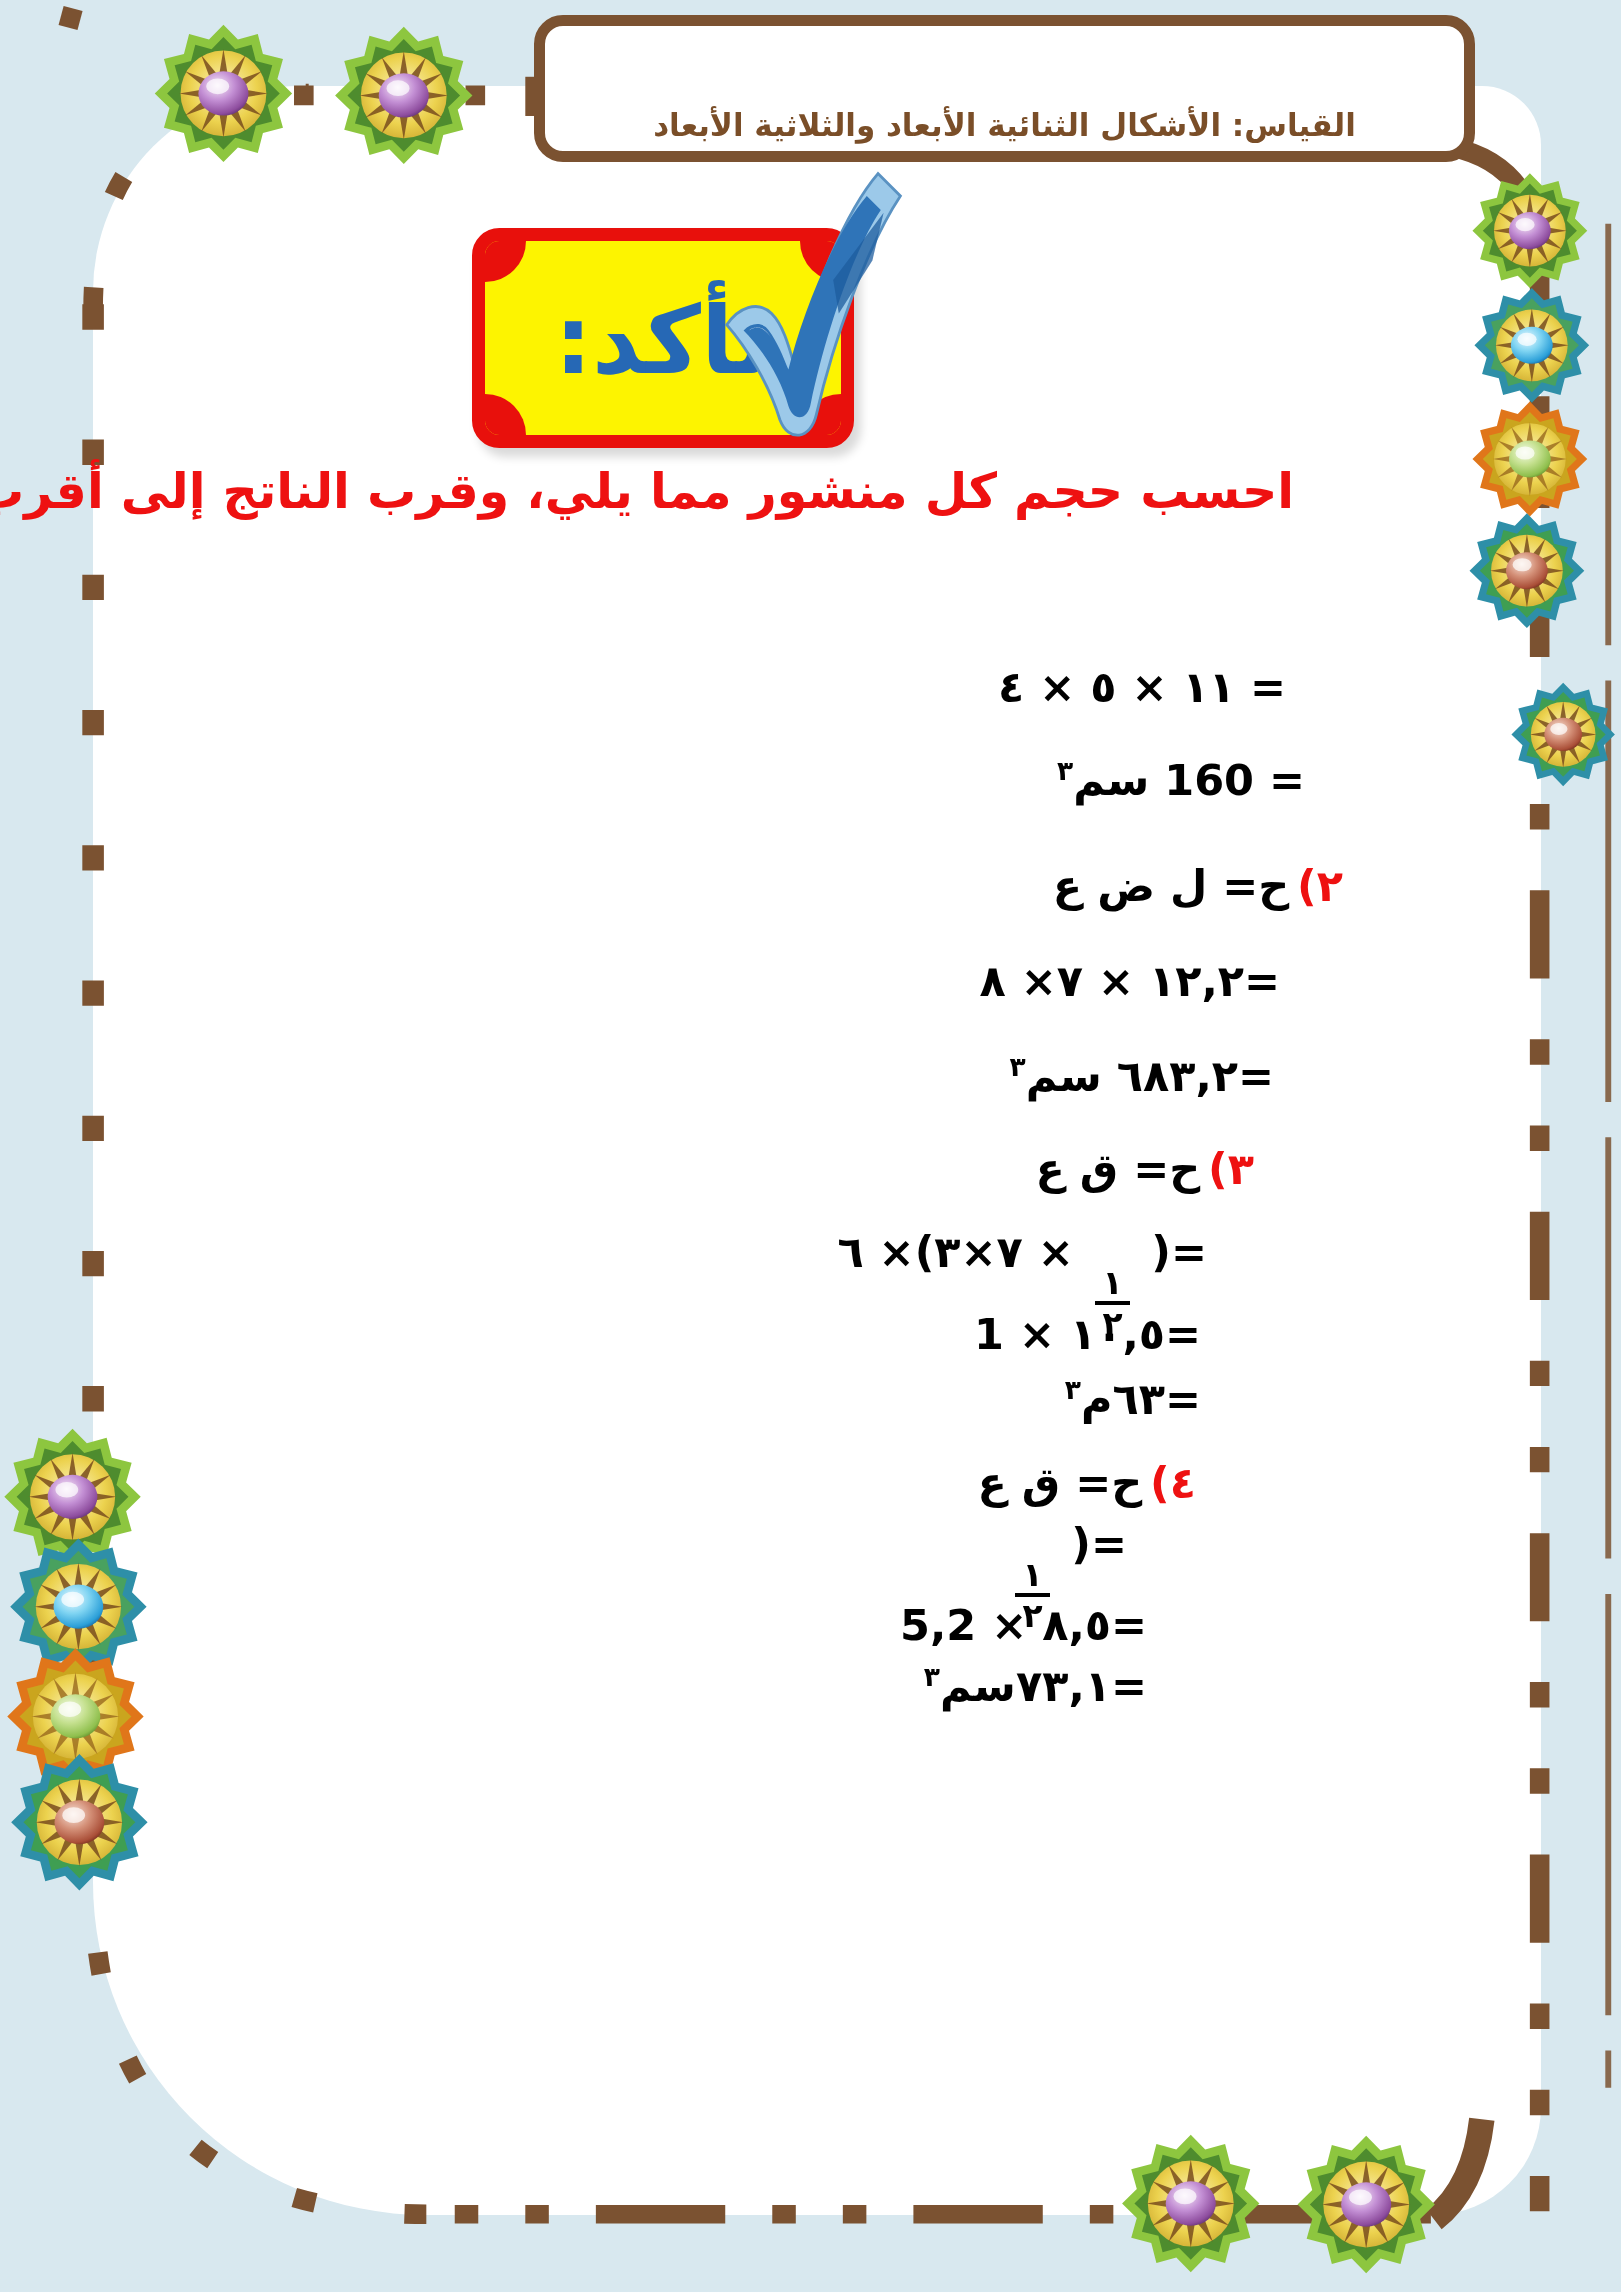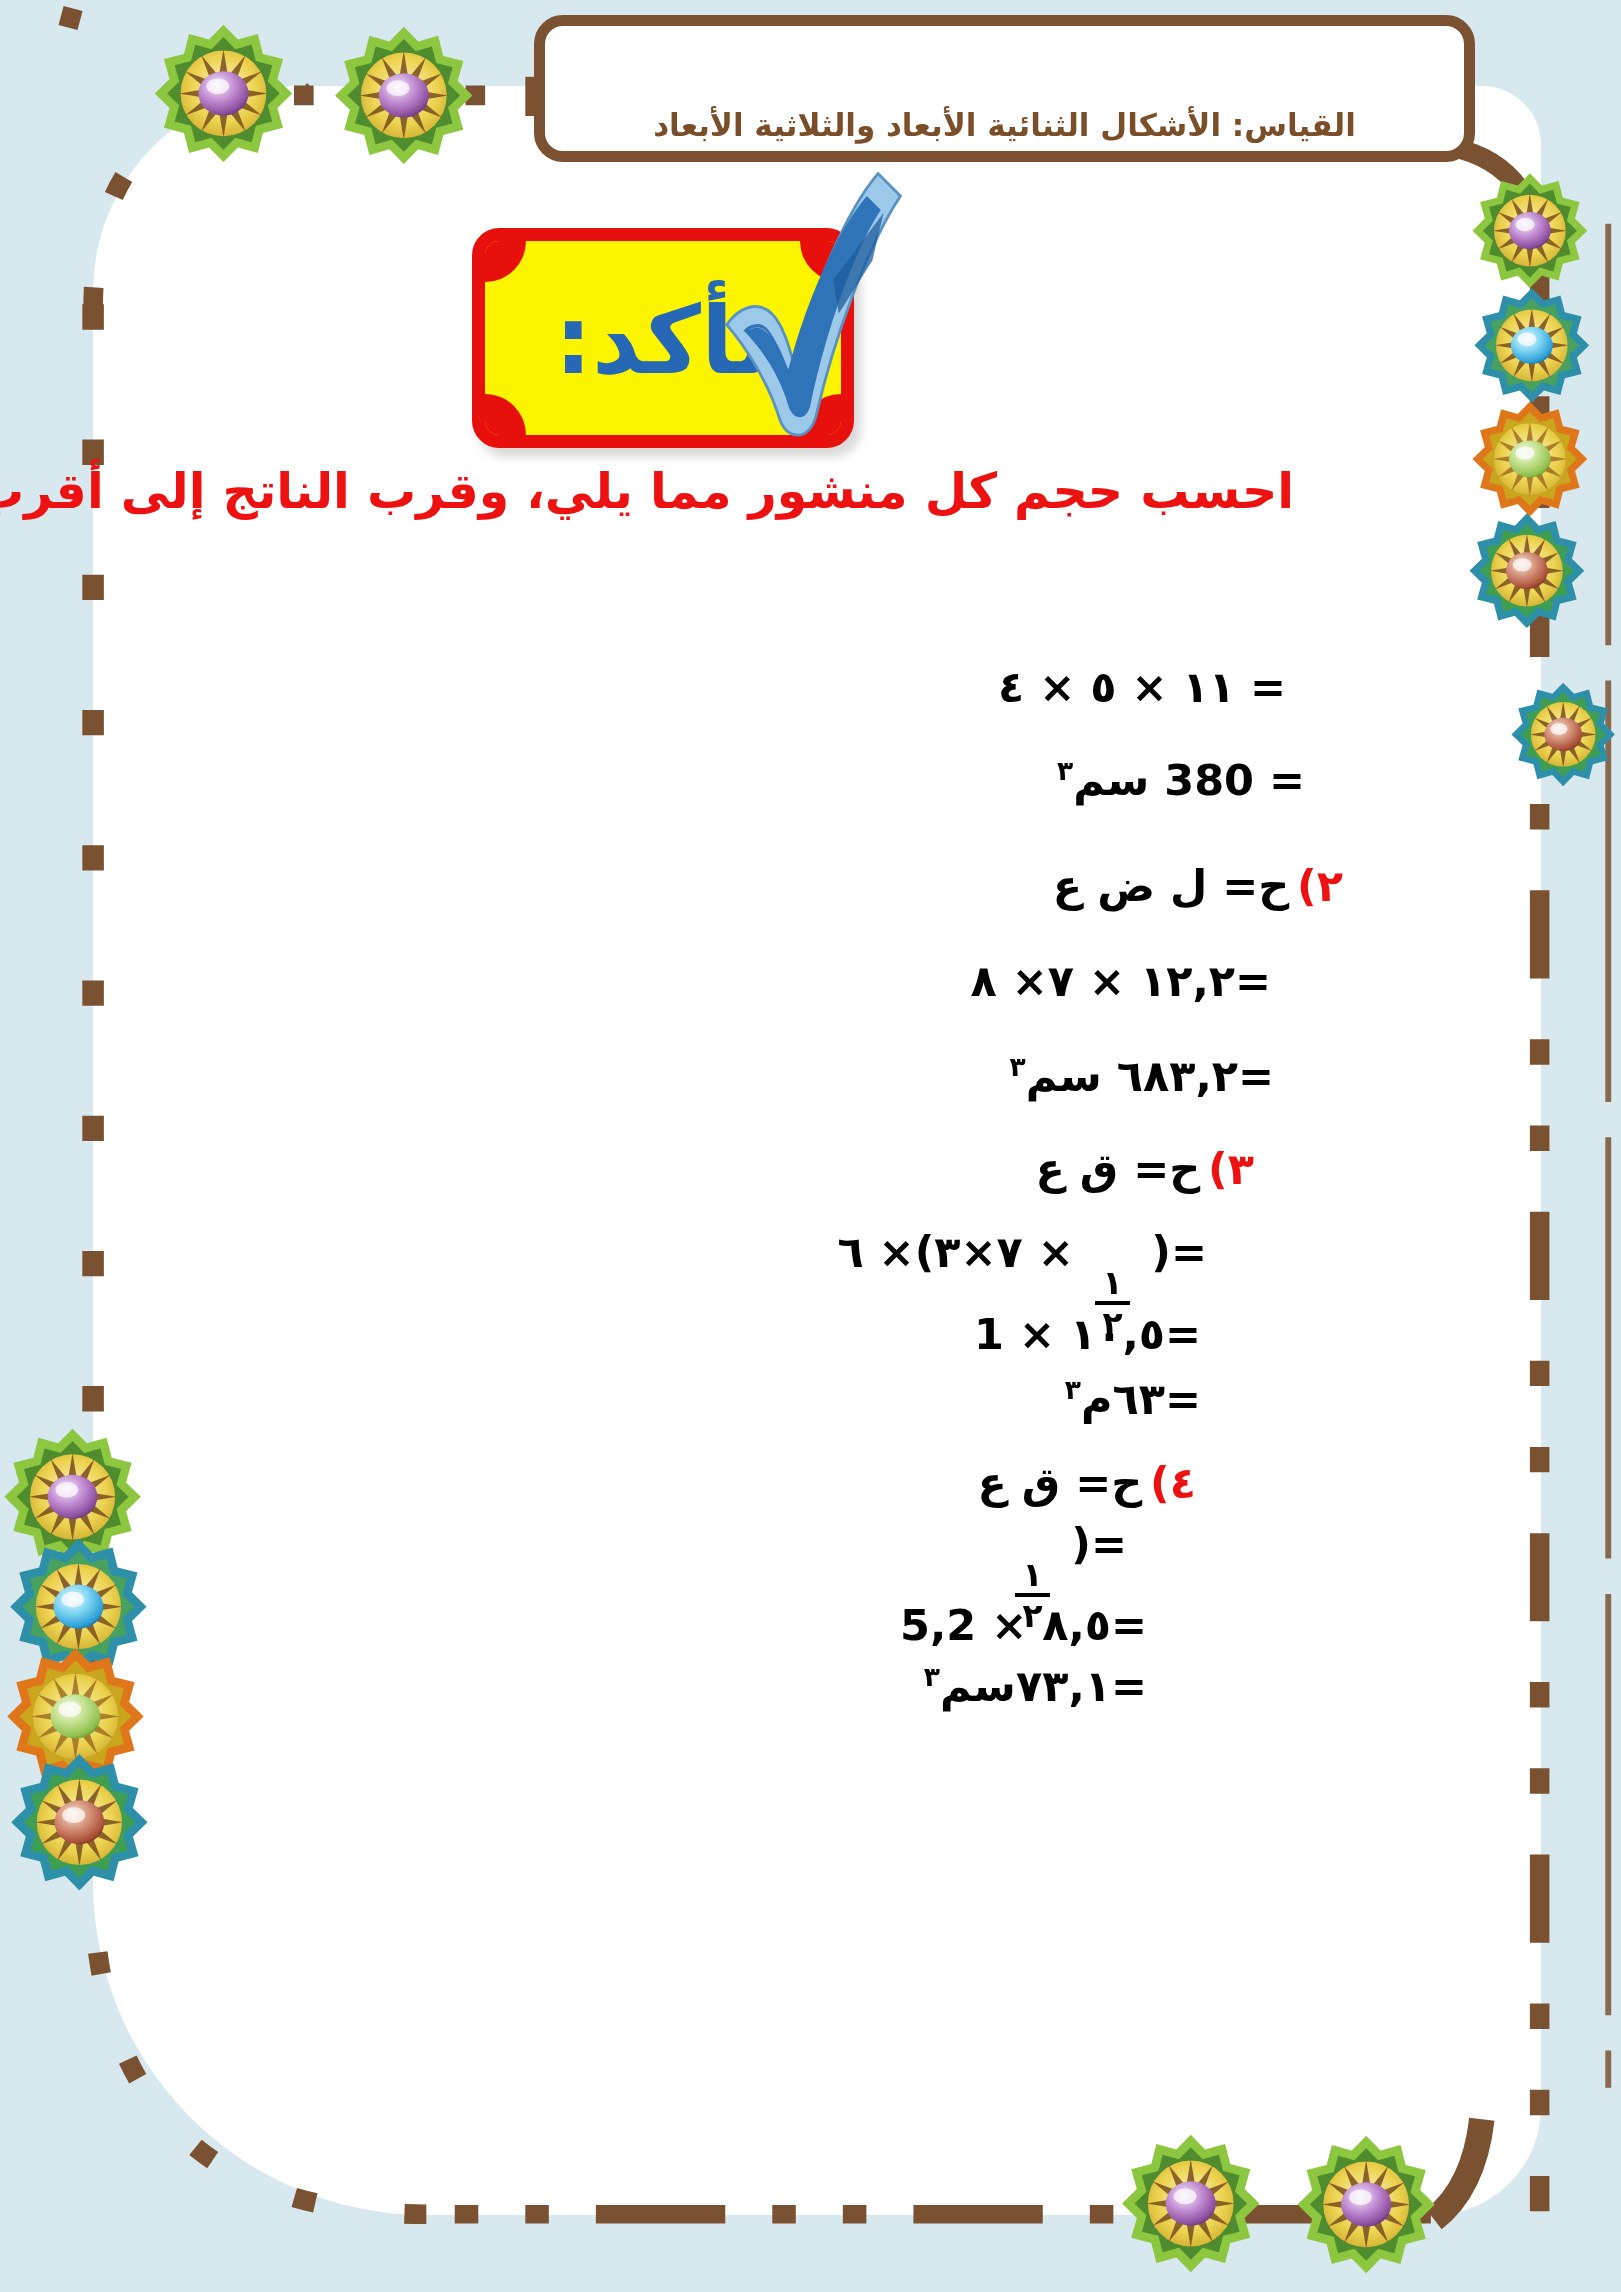--- a/index.html
+++ b/index.html
@@ -173,27 +173,27 @@
     <path d="M44,40 L62,16 L58,33 L46,52 Z" fill="#1d5c9e" opacity="0.75"></path>
     <path d="M14,58 C17,56 20,57 22,61 C20,57 16,56 14,58 Z" fill="#ffffff" opacity="0.8"></path>
   </svg>
 
   <div class="instruction">احسب حجم كل منشور مما يلي، وقرب الناتج إلى أقرب عشر:</div>
 
   <div class="eq" style="top:662px;right:335px">
     <span>= ١١ × ٥ × ٤</span>
   </div>
   <div class="eq" style="top:755px;right:316px">
-    <span>= 380 سم</span><sup>٣</sup>
+    <span>= 160 سم</span><sup>٣</sup>
   </div>
 
   <div class="eq" style="top:861px;right:278px">
     <span class="num-red">٢)</span><span>ح= ل ض ع</span>
   </div>
-  <div class="eq" style="top:956px;right:350px">
+  <div class="eq" style="top:956px;right:341px">
     <span>=١٢,٢ × ٧× ٨</span>
   </div>
   <div class="eq" style="top:1051px;right:347px">
     <span>=٦٨٣,٢ سم</span><sup>٣</sup>
   </div>
 
   <div class="eq" style="top:1144px;right:367px">
     <span class="num-red">٣)</span><span>ح= ق ع</span>
   </div>
   <div class="eq" style="top:1227px;right:414px">

